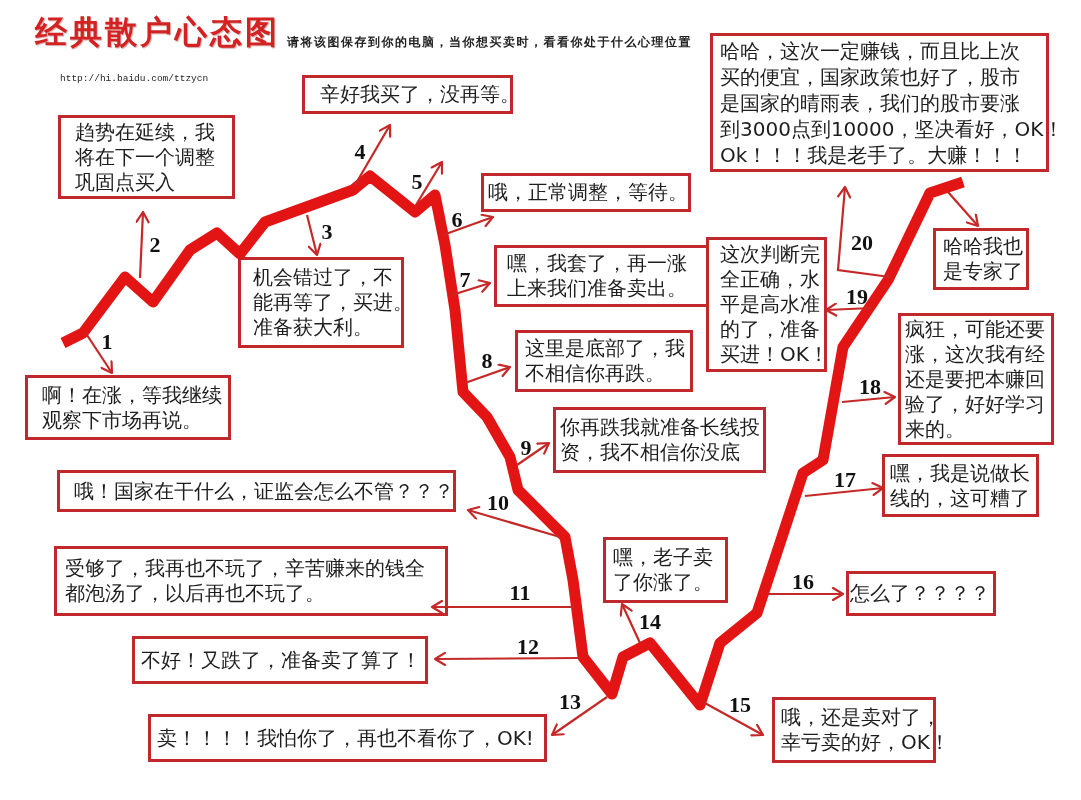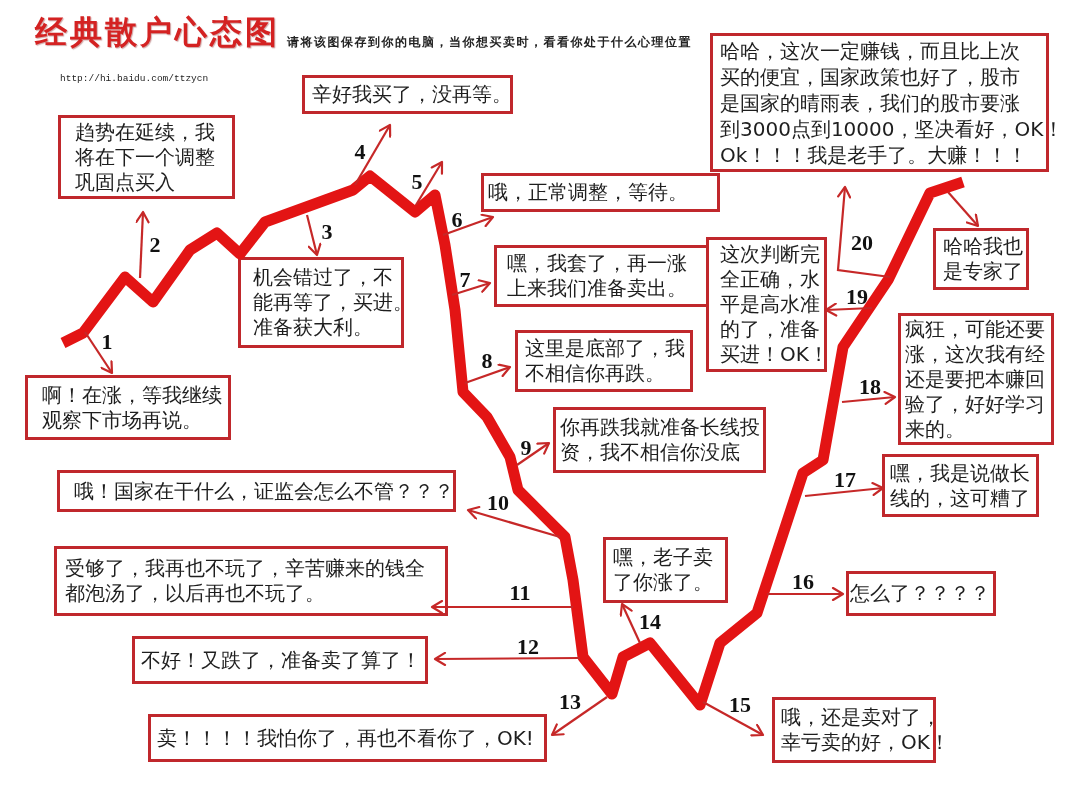--- a/index.html
+++ b/index.html
@@ -42,24 +42,24 @@
   <div class="box" style="left:58px;top:115px;width:177px;height:84px;padding-left:14px;">
     <span class="ln">趋势在延续，我</span>
     <span class="ln">将在下一个调整</span>
     <span class="ln">巩固点买入</span>
   </div>
   <div class="box" style="left:238px;top:257px;width:166px;height:91px;padding-left:12px;">
     <span class="ln">机会错过了，不</span>
     <span class="ln">能再等了，买进。</span>
     <span class="ln">准备获大利。</span>
   </div>
-  <div class="box" style="left:302px;top:75px;width:211px;height:39px;padding-left:7px;">
+  <div class="box" style="left:302px;top:75px;width:211px;height:39px;padding-left:15px;">
     <span class="ln">辛好我买了，没再等。</span>
   </div>
-  <div class="box" style="left:481px;top:173px;width:239px;height:39px;padding-left:4px;">
+  <div class="box" style="left:481px;top:173px;width:210px;height:39px;padding-left:4px;">
     <span class="ln">哦，正常调整，等待。</span>
   </div>
   <div class="box" style="left:494px;top:245px;width:230px;height:62px;padding-left:10px;">
     <span class="ln">嘿，我套了，再一涨</span>
     <span class="ln">上来我们准备卖出。</span>
   </div>
   <div class="box" style="left:515px;top:330px;width:178px;height:62px;padding-left:7px;">
     <span class="ln">这里是底部了，我</span>
     <span class="ln">不相信你再跌。</span>
   </div>

